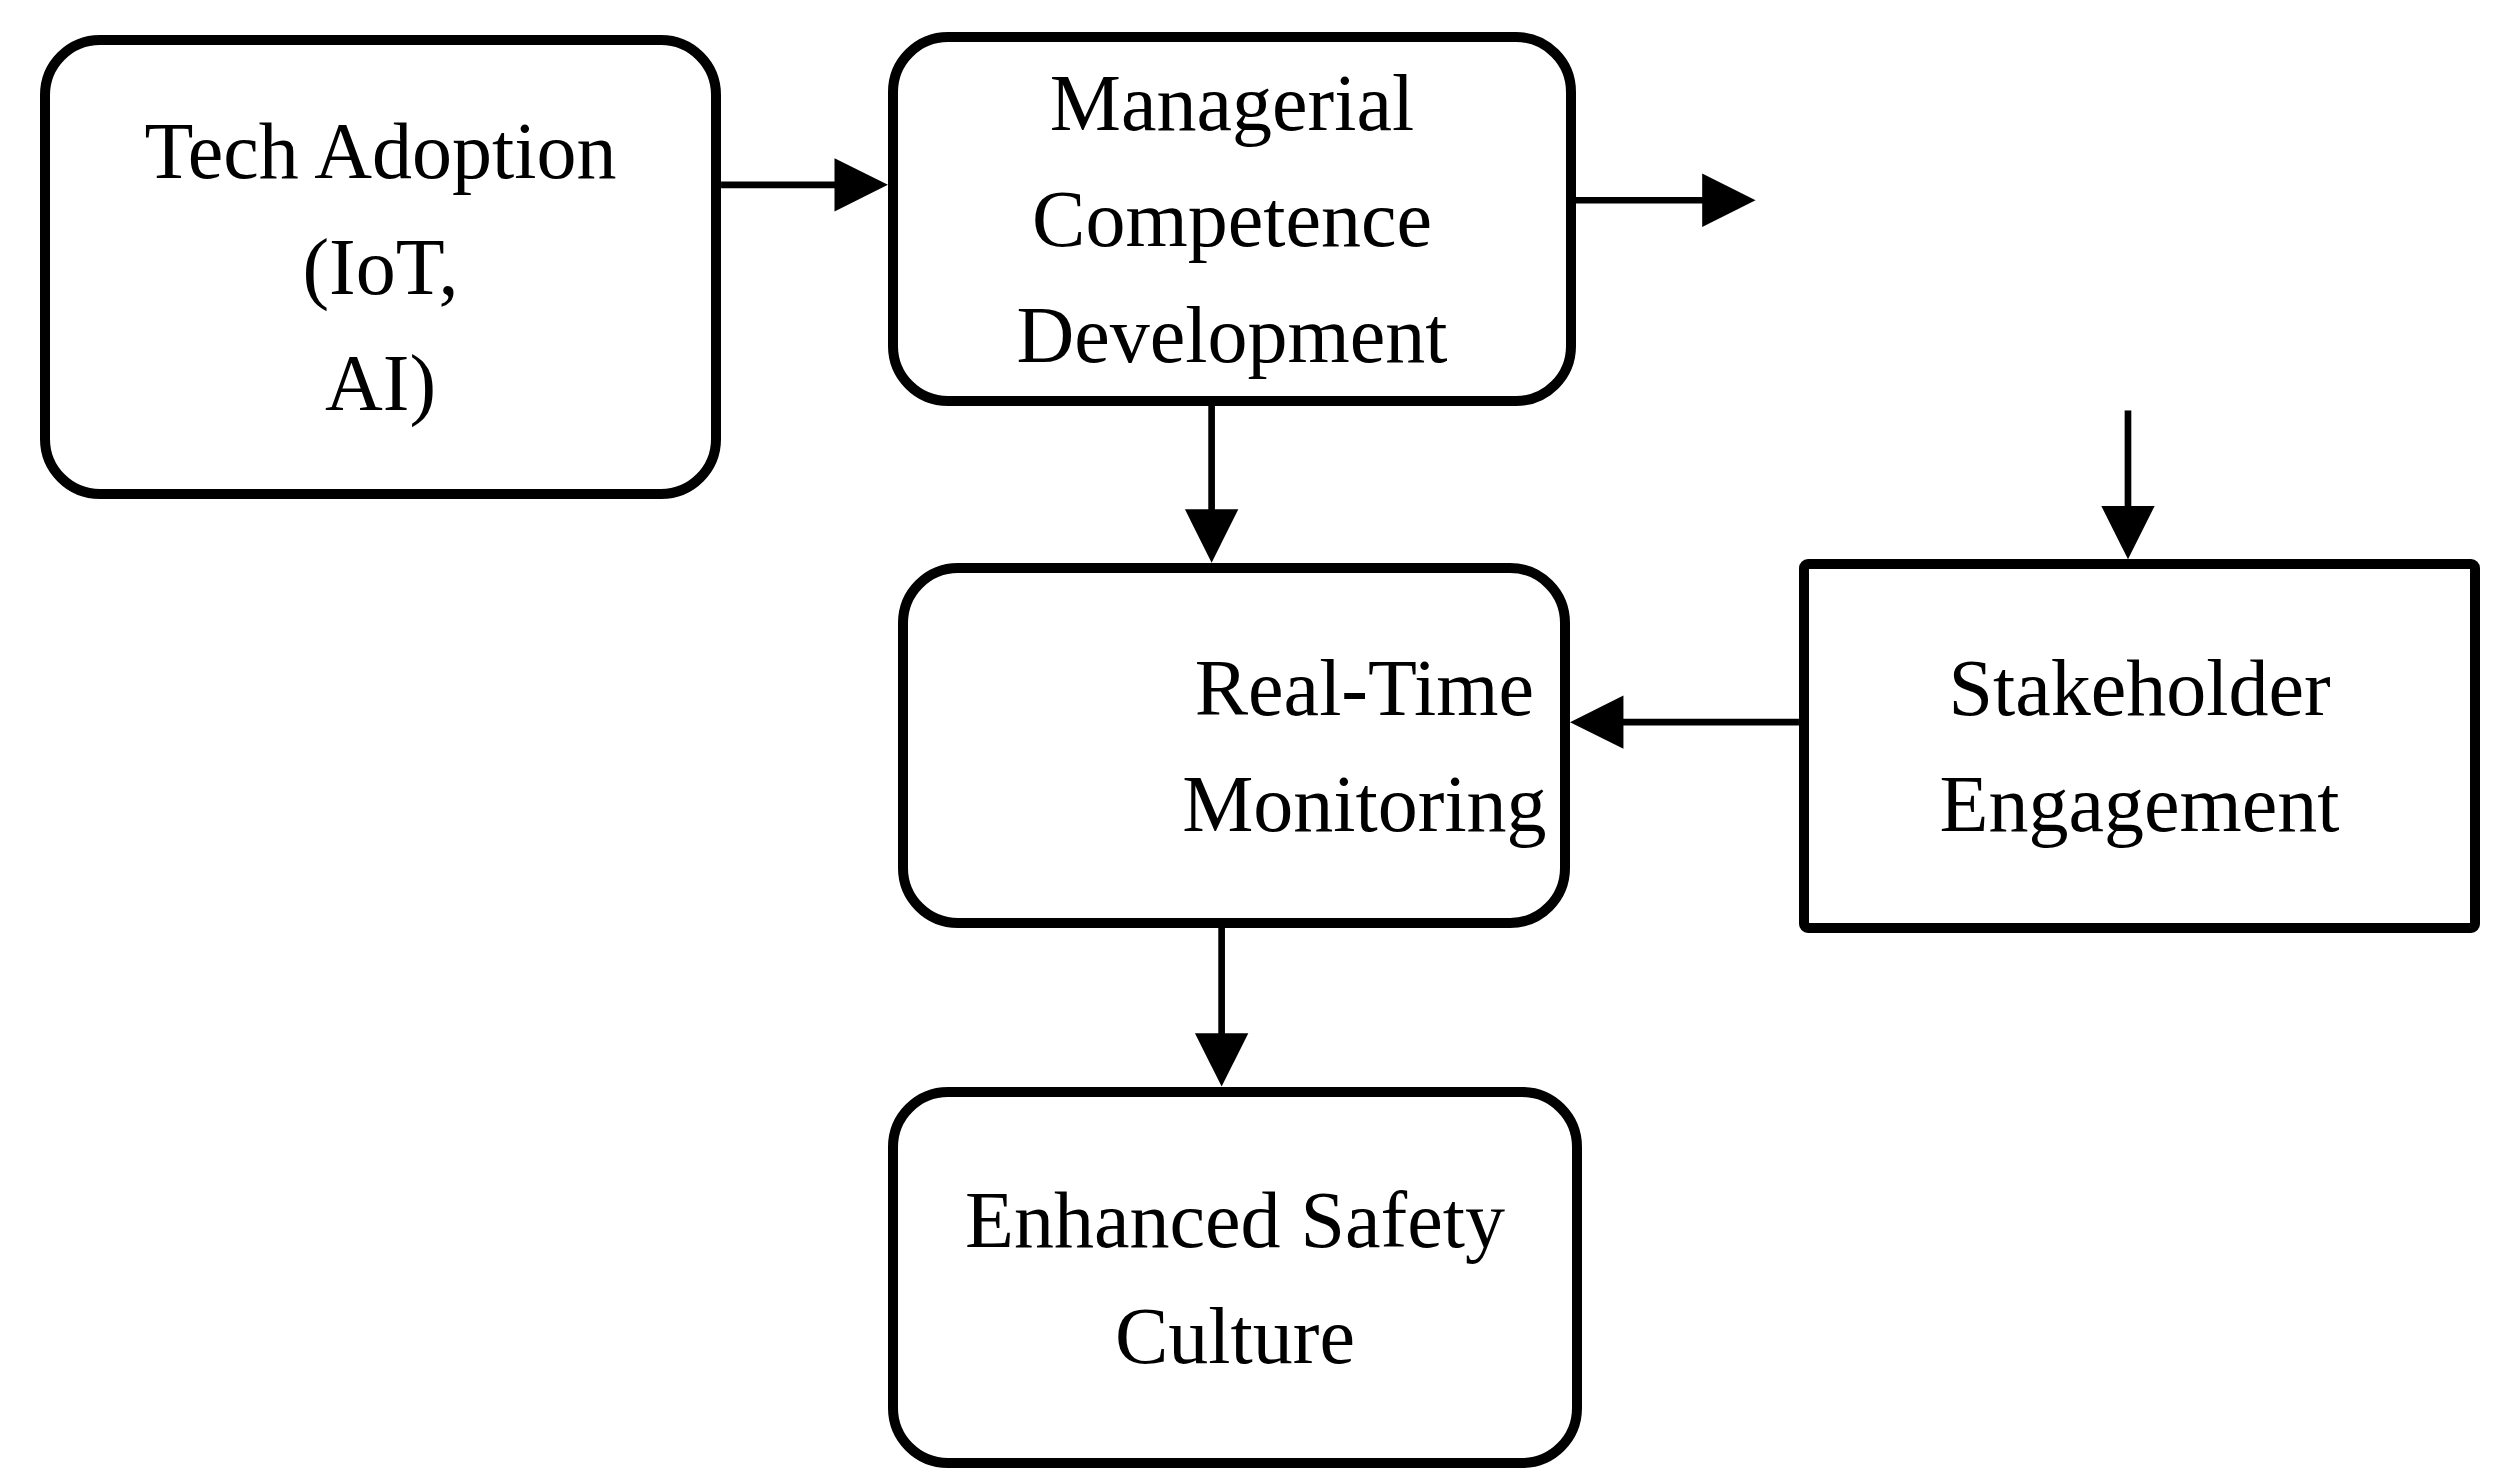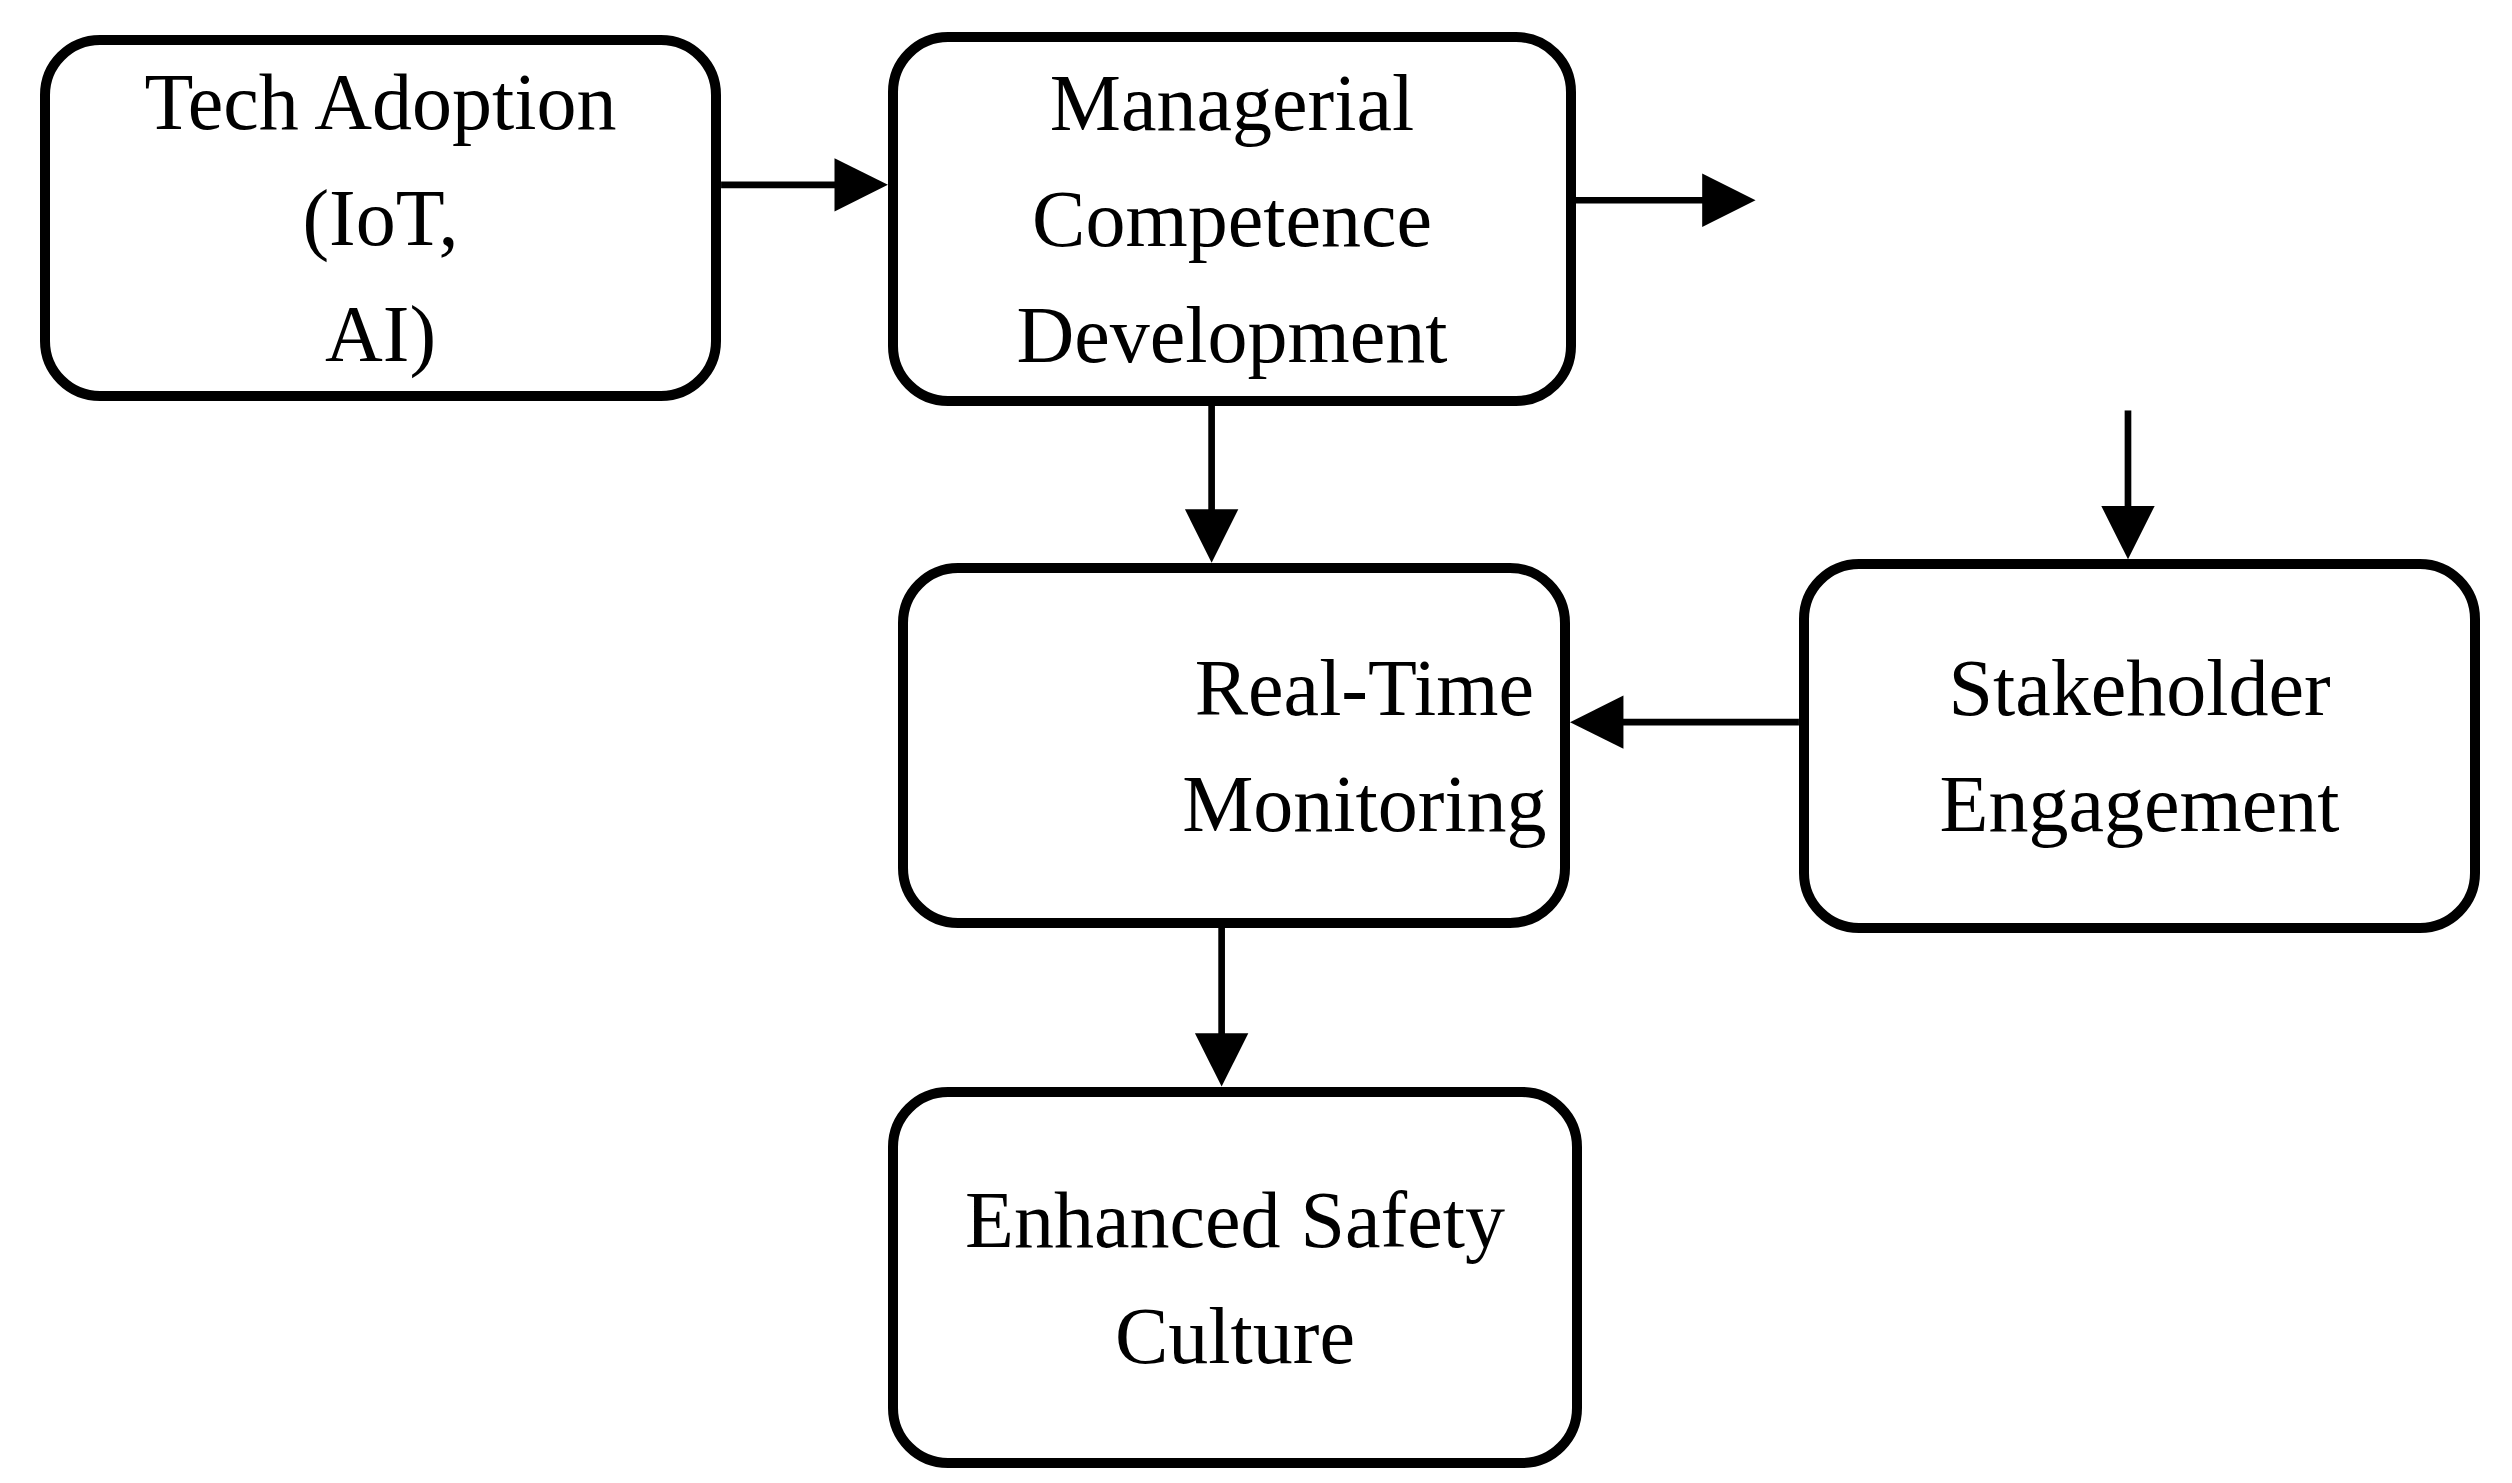--- a/index.html
+++ b/index.html
@@ -36,25 +36,25 @@
     text-align: center;
   }
   .node .label {
     white-space: pre-line;
     font-size: 80px;
     line-height: 1.45;
     color: #000000;
     padding: 0 13.4px;
   }
   
-  #node-tech        { left:   40px; top:   35px; width: 681px; height: 366px; }
+  #node-tech        { left:   40px; top:   35px; width: 681px; height: 464px; }
   #node-managerial  { left: 888px; top:   32px; width: 688px; height: 374px; }
   #node-csr         { left: 1756px; top:   37px; width: 708px; height: 374px; }
   #node-realtime    { left: 898px; top:  563px; width: 672px; height: 365px; justify-content: flex-end; }
-  #node-stakeholder { left: 1799px; top:  559px; width: 681px; height: 374px; }
+  #node-stakeholder { left: 1799px; top:  559px; width: 681px; height: 374px; border-radius: 9px; }
   #node-safety      { left: 888px; top: 1087px; width: 694px; height: 381px; }
   .edge-line { stroke: #000000; stroke-width: 10; }
   .arrowhead { fill: #000000; stroke: none; }
 </style>
 </head>
 <body>
 
 <div class="canvas">
 
   <svg class="edges" viewBox="0 0 3763 2222" xmlns="http://www.w3.org/2000/svg">

